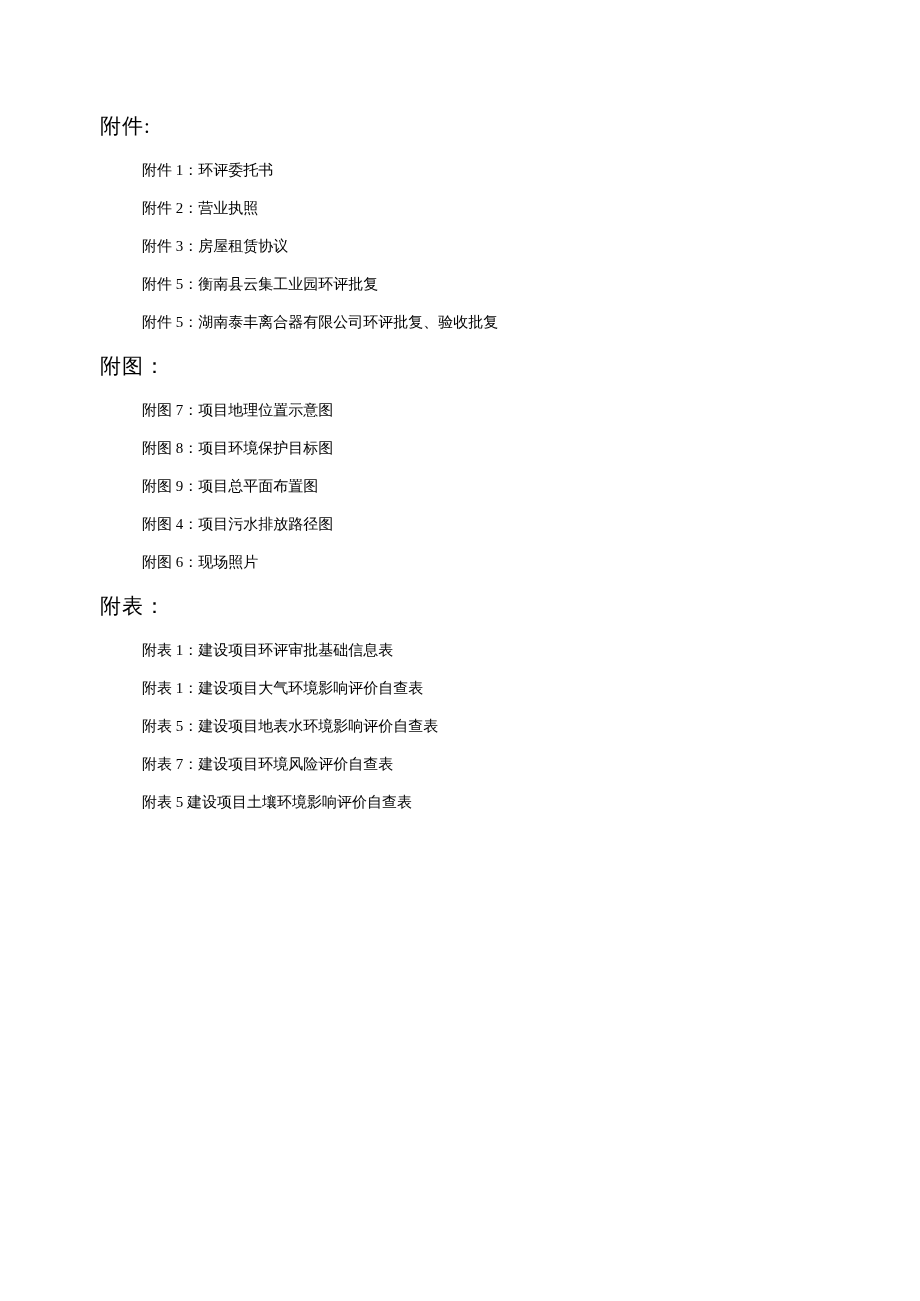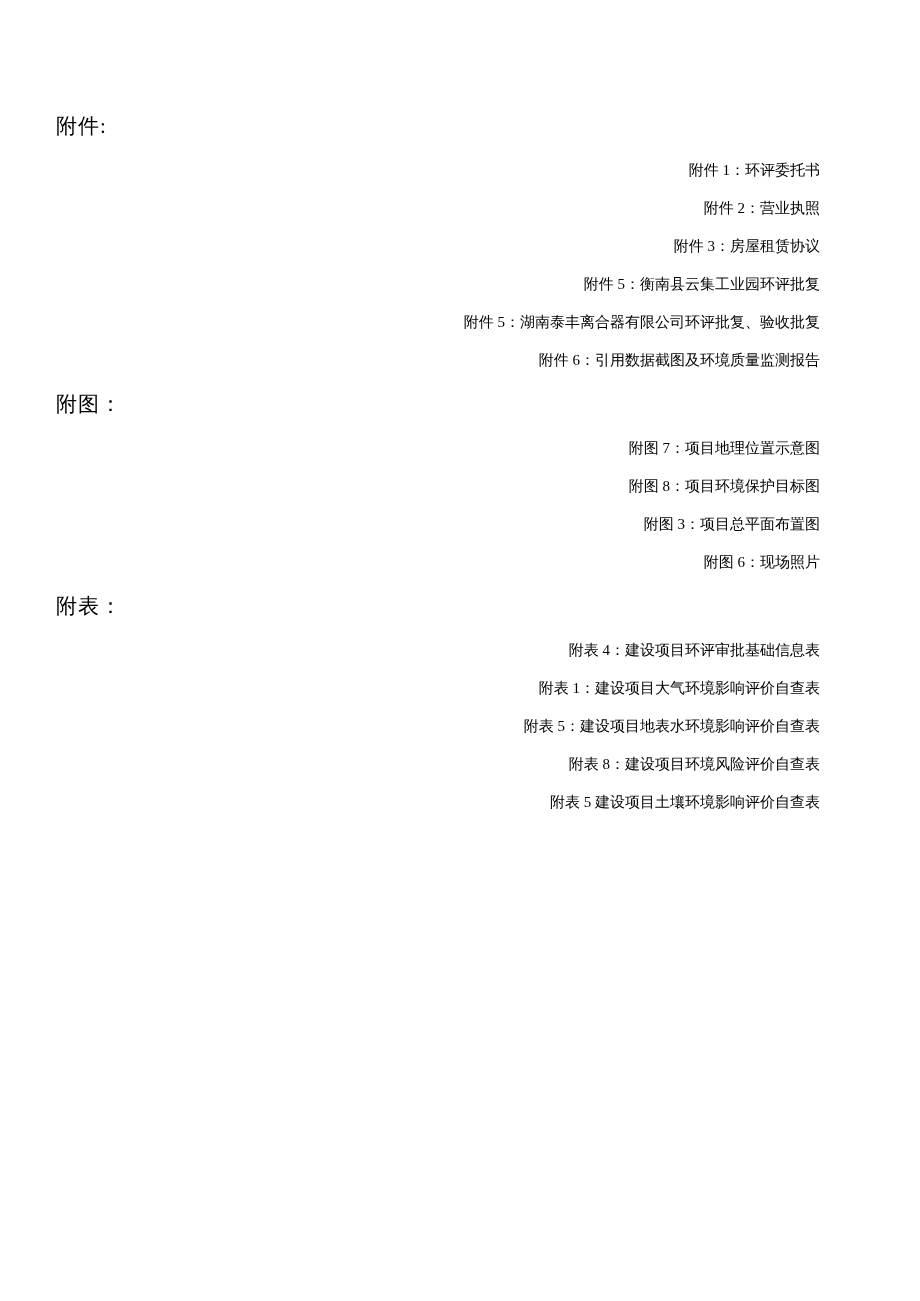--- a/index.html
+++ b/index.html
@@ -4,37 +4,36 @@
 <style>
   body {
     margin: 0;
     padding: 0;
     background: #ffffff;
     font-family: "SimSun", "宋体", serif;
     width: 920px;
     min-height: 1301px;
   }
   .page {
-    padding: 112px 100px 0 56px;
+    padding: 112px 100px 0 100px;
   }
   .section-title {
     font-size: 21px;
     color: #000;
     margin: 0 0 18px 0;
     font-weight: normal;
     letter-spacing: 1px;
   }
   .section-title.second,
   .section-title.third {
     margin-top: 18px;
   }
   .item-list {
     margin: 0 0 0 42px;
     padding: 0;
-    text-align: right;
   }
   .item {
     font-size: 15px;
     color: #000;
     line-height: 1.6;
     margin-bottom: 14px;
     font-family: "SimSun", "宋体", "Times New Roman", serif;
   }
   .item:last-child {
     margin-bottom: 0;
@@ -45,33 +44,33 @@
 
 <div class="page">
 
   <div class="section-title">附件:</div>
   <div class="item-list">
     <div class="item">附件 1：环评委托书</div>
     <div class="item">附件 2：营业执照</div>
     <div class="item">附件 3：房屋租赁协议</div>
     <div class="item">附件 5：衡南县云集工业园环评批复</div>
     <div class="item">附件 5：湖南泰丰离合器有限公司环评批复、验收批复</div>
-    <div class="item">附件 6：引用数据截图及环境质量监测报告</div>
   </div>
 
   <div class="section-title second">附图：</div>
   <div class="item-list">
     <div class="item">附图 7：项目地理位置示意图</div>
     <div class="item">附图 8：项目环境保护目标图</div>
-    <div class="item">附图 3：项目总平面布置图</div>
+    <div class="item">附图 9：项目总平面布置图</div>
+    <div class="item">附图 4：项目污水排放路径图</div>
     <div class="item">附图 6：现场照片</div>
   </div>
 
   <div class="section-title third">附表：</div>
   <div class="item-list">
-    <div class="item">附表 4：建设项目环评审批基础信息表</div>
+    <div class="item">附表 1：建设项目环评审批基础信息表</div>
     <div class="item">附表 1：建设项目大气环境影响评价自查表</div>
     <div class="item">附表 5：建设项目地表水环境影响评价自查表</div>
-    <div class="item">附表 8：建设项目环境风险评价自查表</div>
+    <div class="item">附表 7：建设项目环境风险评价自查表</div>
     <div class="item">附表 5 建设项目土壤环境影响评价自查表</div>
   </div>
 
 </div>
 
 </body></html>

